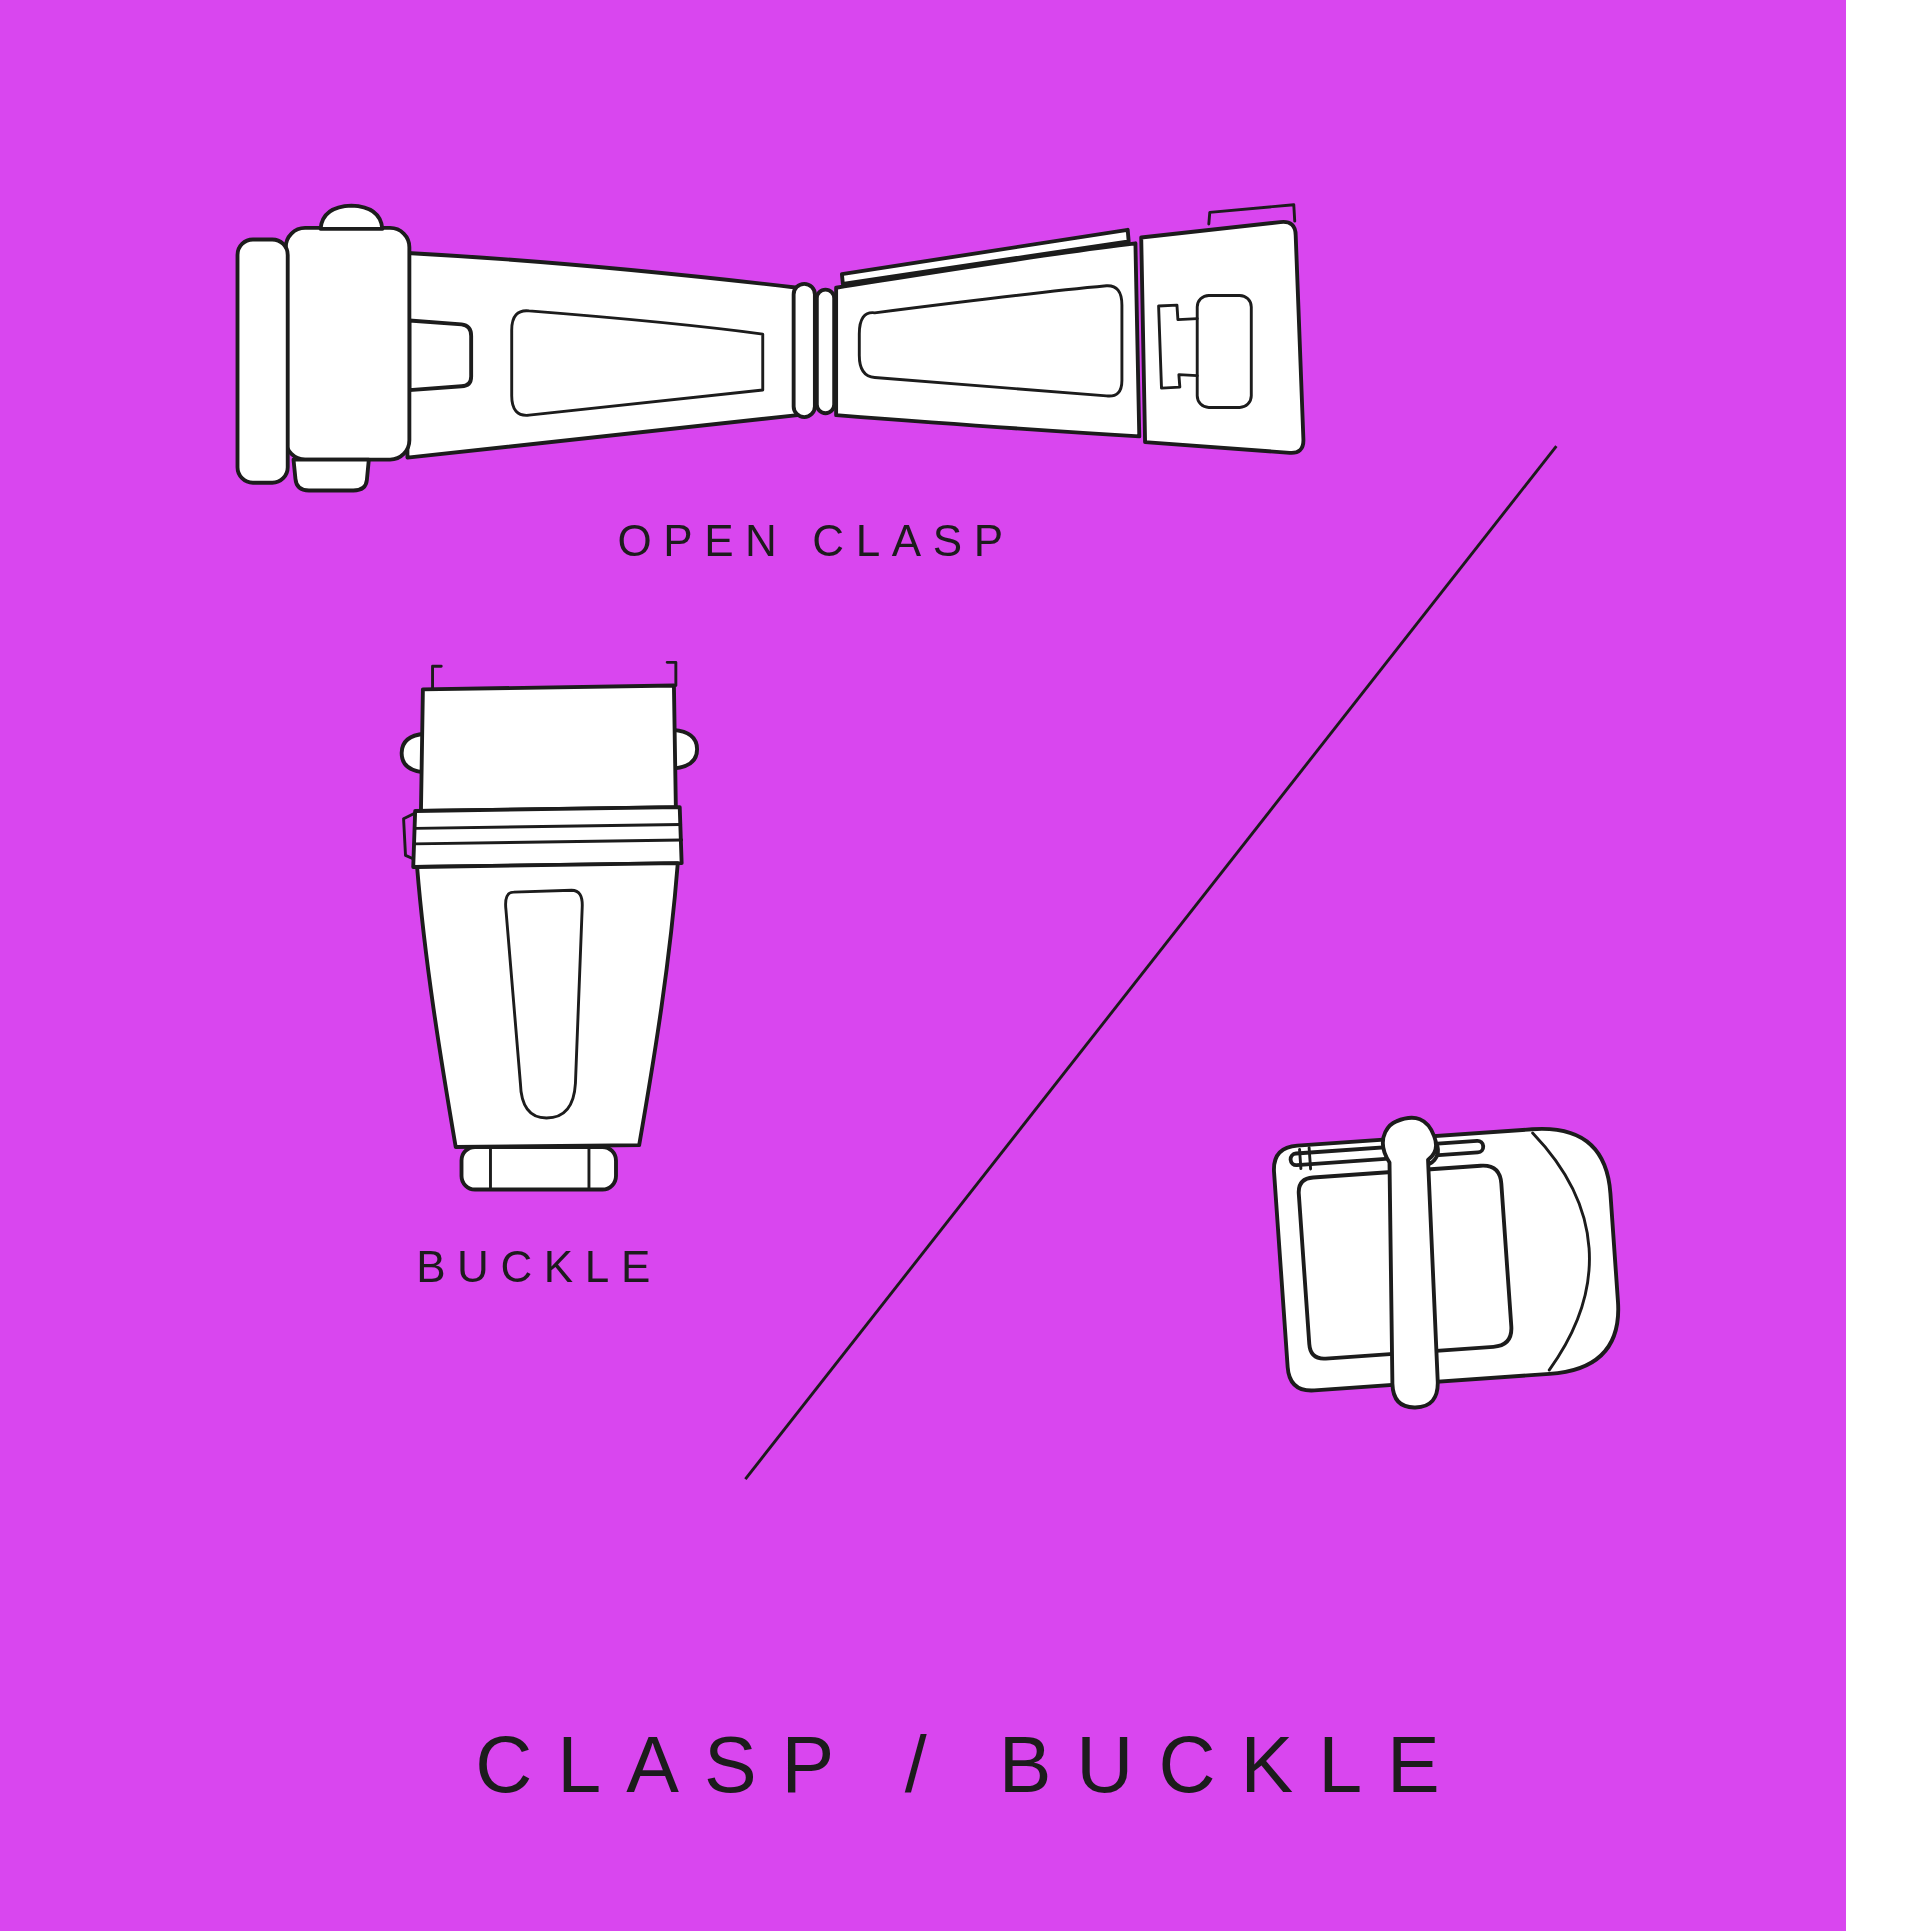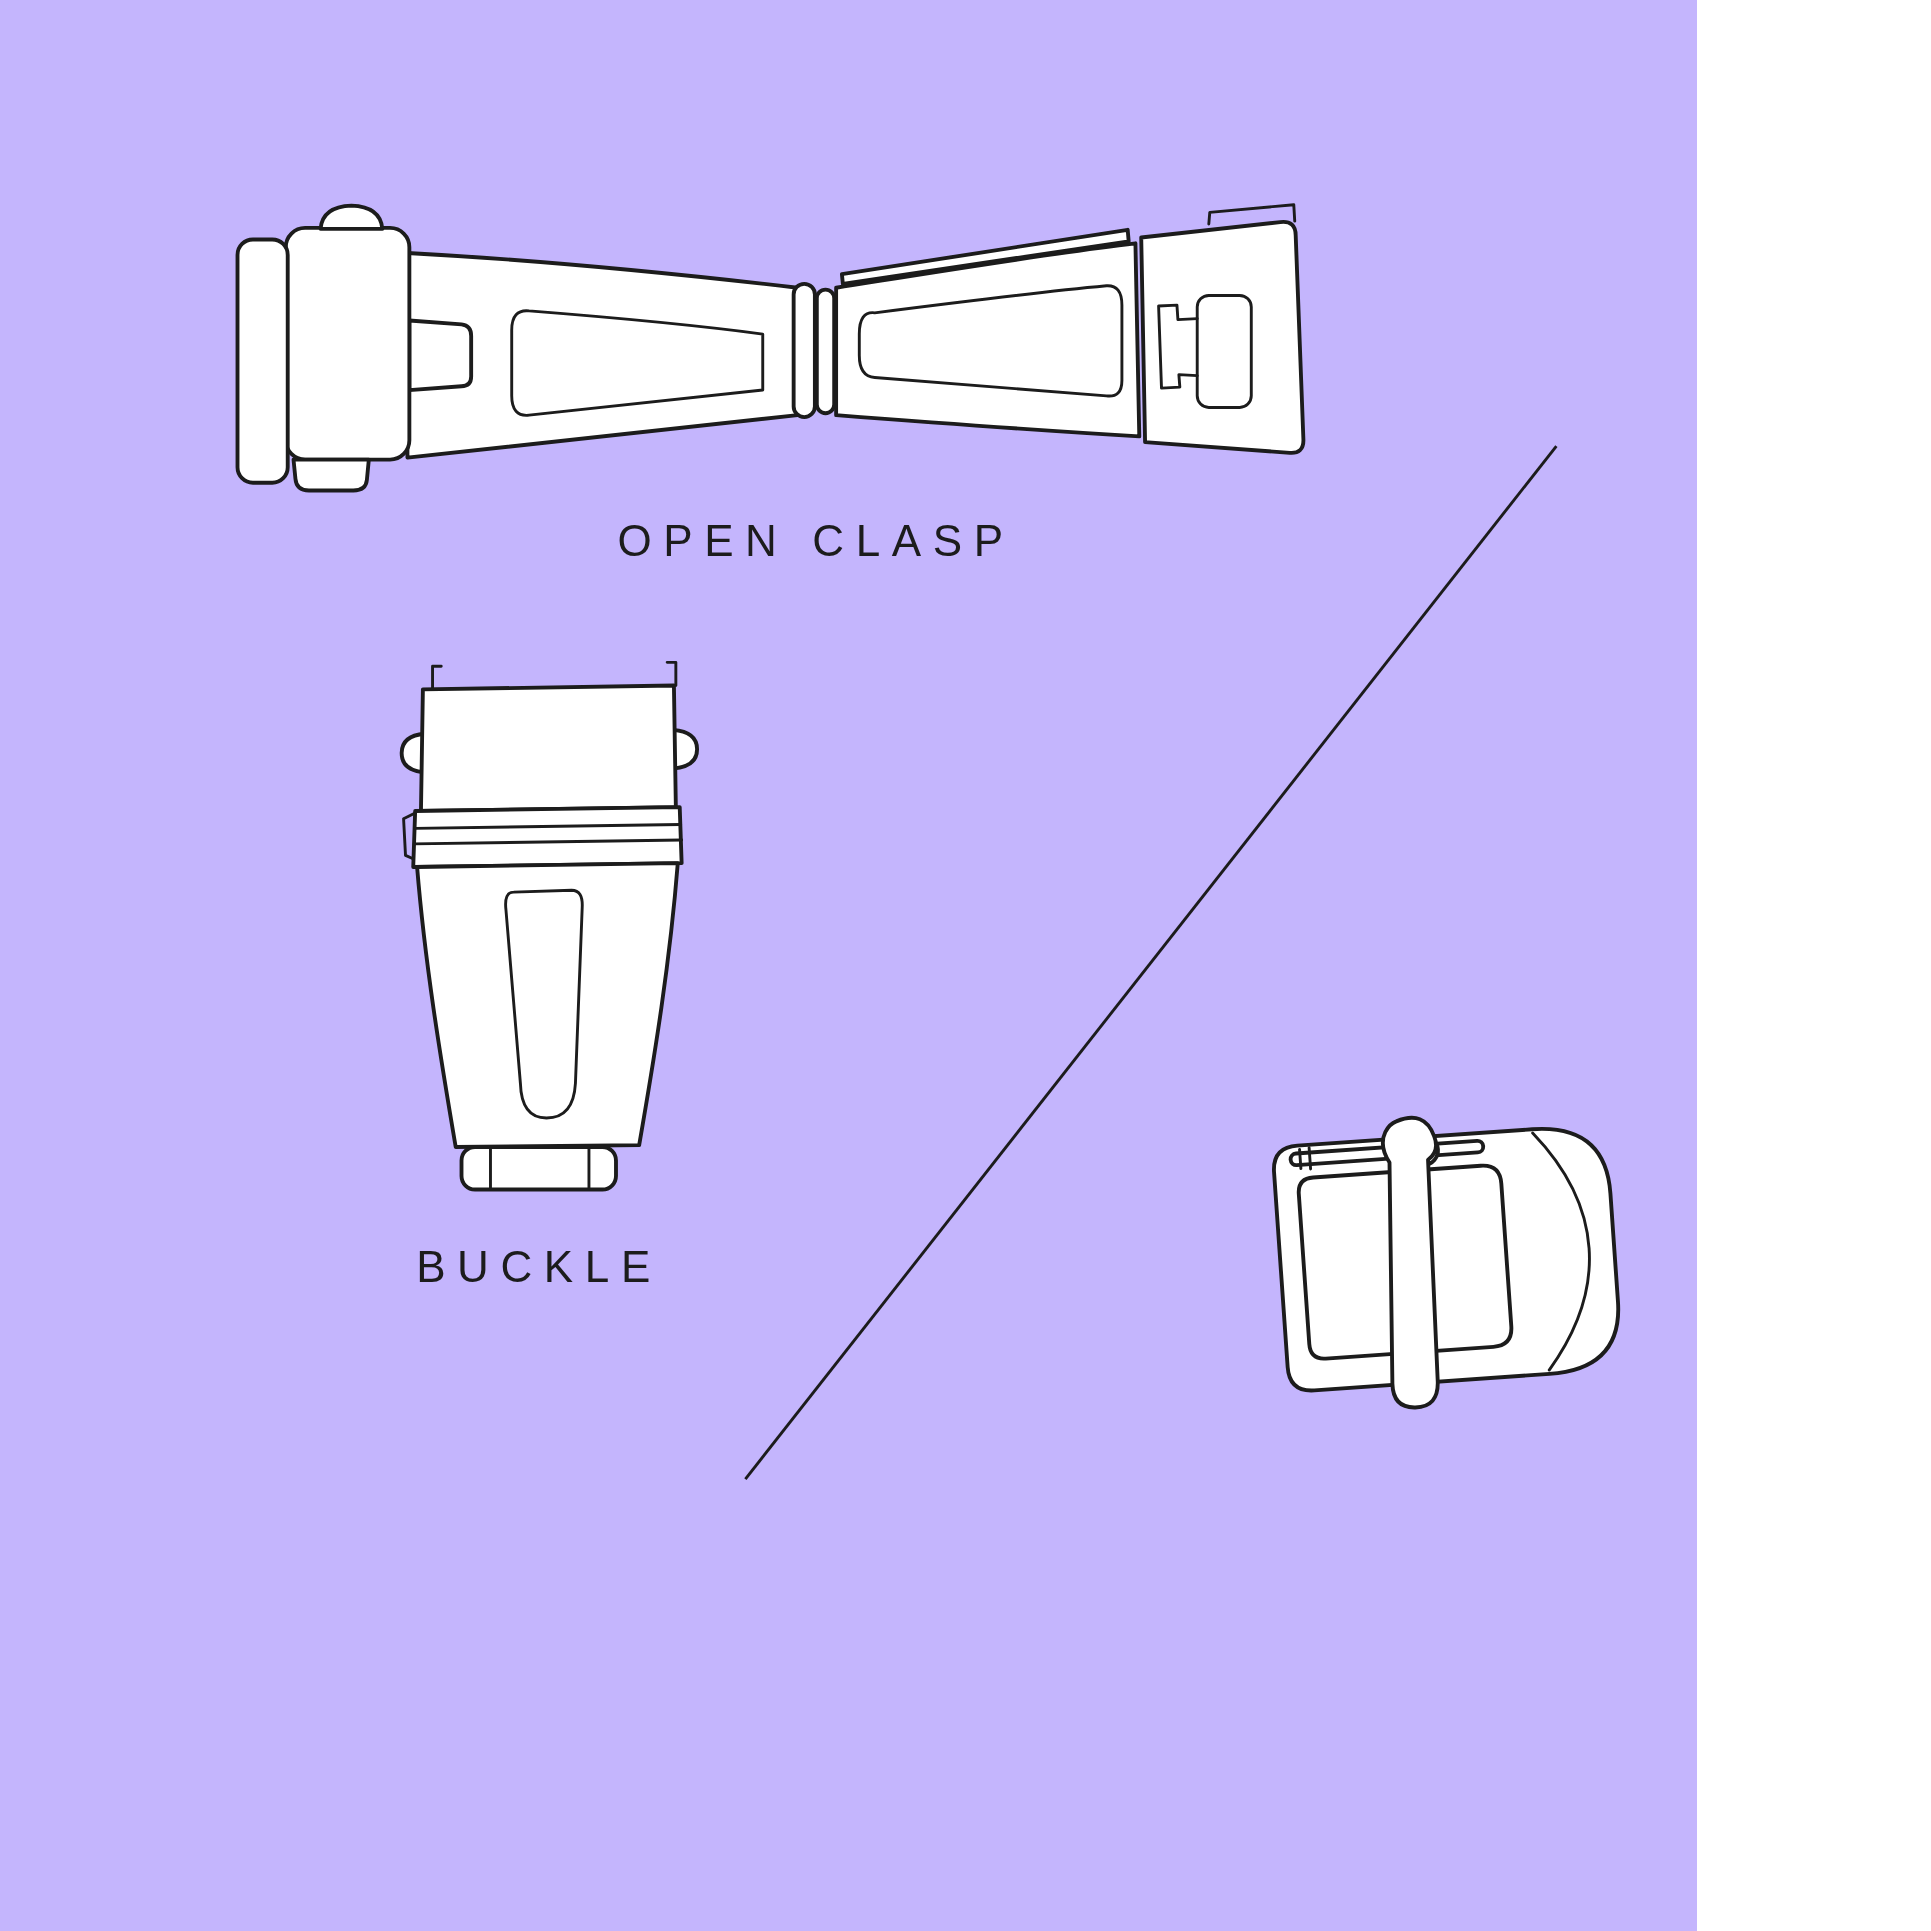--- a/index.html
+++ b/index.html
@@ -1,19 +1,19 @@
 <!DOCTYPE html>
 <html><head>
 <meta charset="utf-8">
 <style>
   html,body{margin:0;padding:0;background:#ffffff;}
   .canvas{
     position:relative;
-    width:1697px;height:1931px;
-    background:#c4b5fd;
+    width:1846px;height:1931px;
+    background:#d946ef;
     font-family:"Liberation Sans", sans-serif;
     overflow:hidden;
   }
   svg{position:absolute;left:0;top:0;}
   .ink{stroke:#1c1c1c;fill:#ffffff;stroke-width:4;stroke-linejoin:round;stroke-linecap:round;}
   .ink-thin{stroke:#1c1c1c;fill:none;stroke-width:3;stroke-linejoin:round;stroke-linecap:round;}
   .label{
     position:absolute;
     transform:translate(-50%,-50%);
     color:#1c1c1c;
@@ -118,15 +118,16 @@
       <circle class="ink" cx="1482" cy="1190" r="15"></circle>
 
       <path class="ink" d="M 1456 1158 Q 1486 1148 1494 1176 Q 1499 1192 1486 1200 L 1480 1430 Q 1479 1456 1455 1455 Q 1432 1454 1433 1429 L 1446 1200 Q 1436 1182 1444 1168 Q 1449 1160 1456 1158 Z"></path>
     </g>
   </svg>
 
   <div class="label label-open">OPEN CLASP</div>
 
   <div class="label label-closed">BUCKLE</div>
 
+  <div class="page-title">CLASP / BUCKLE</div>
 
 </div>
 
 
 </body></html>

